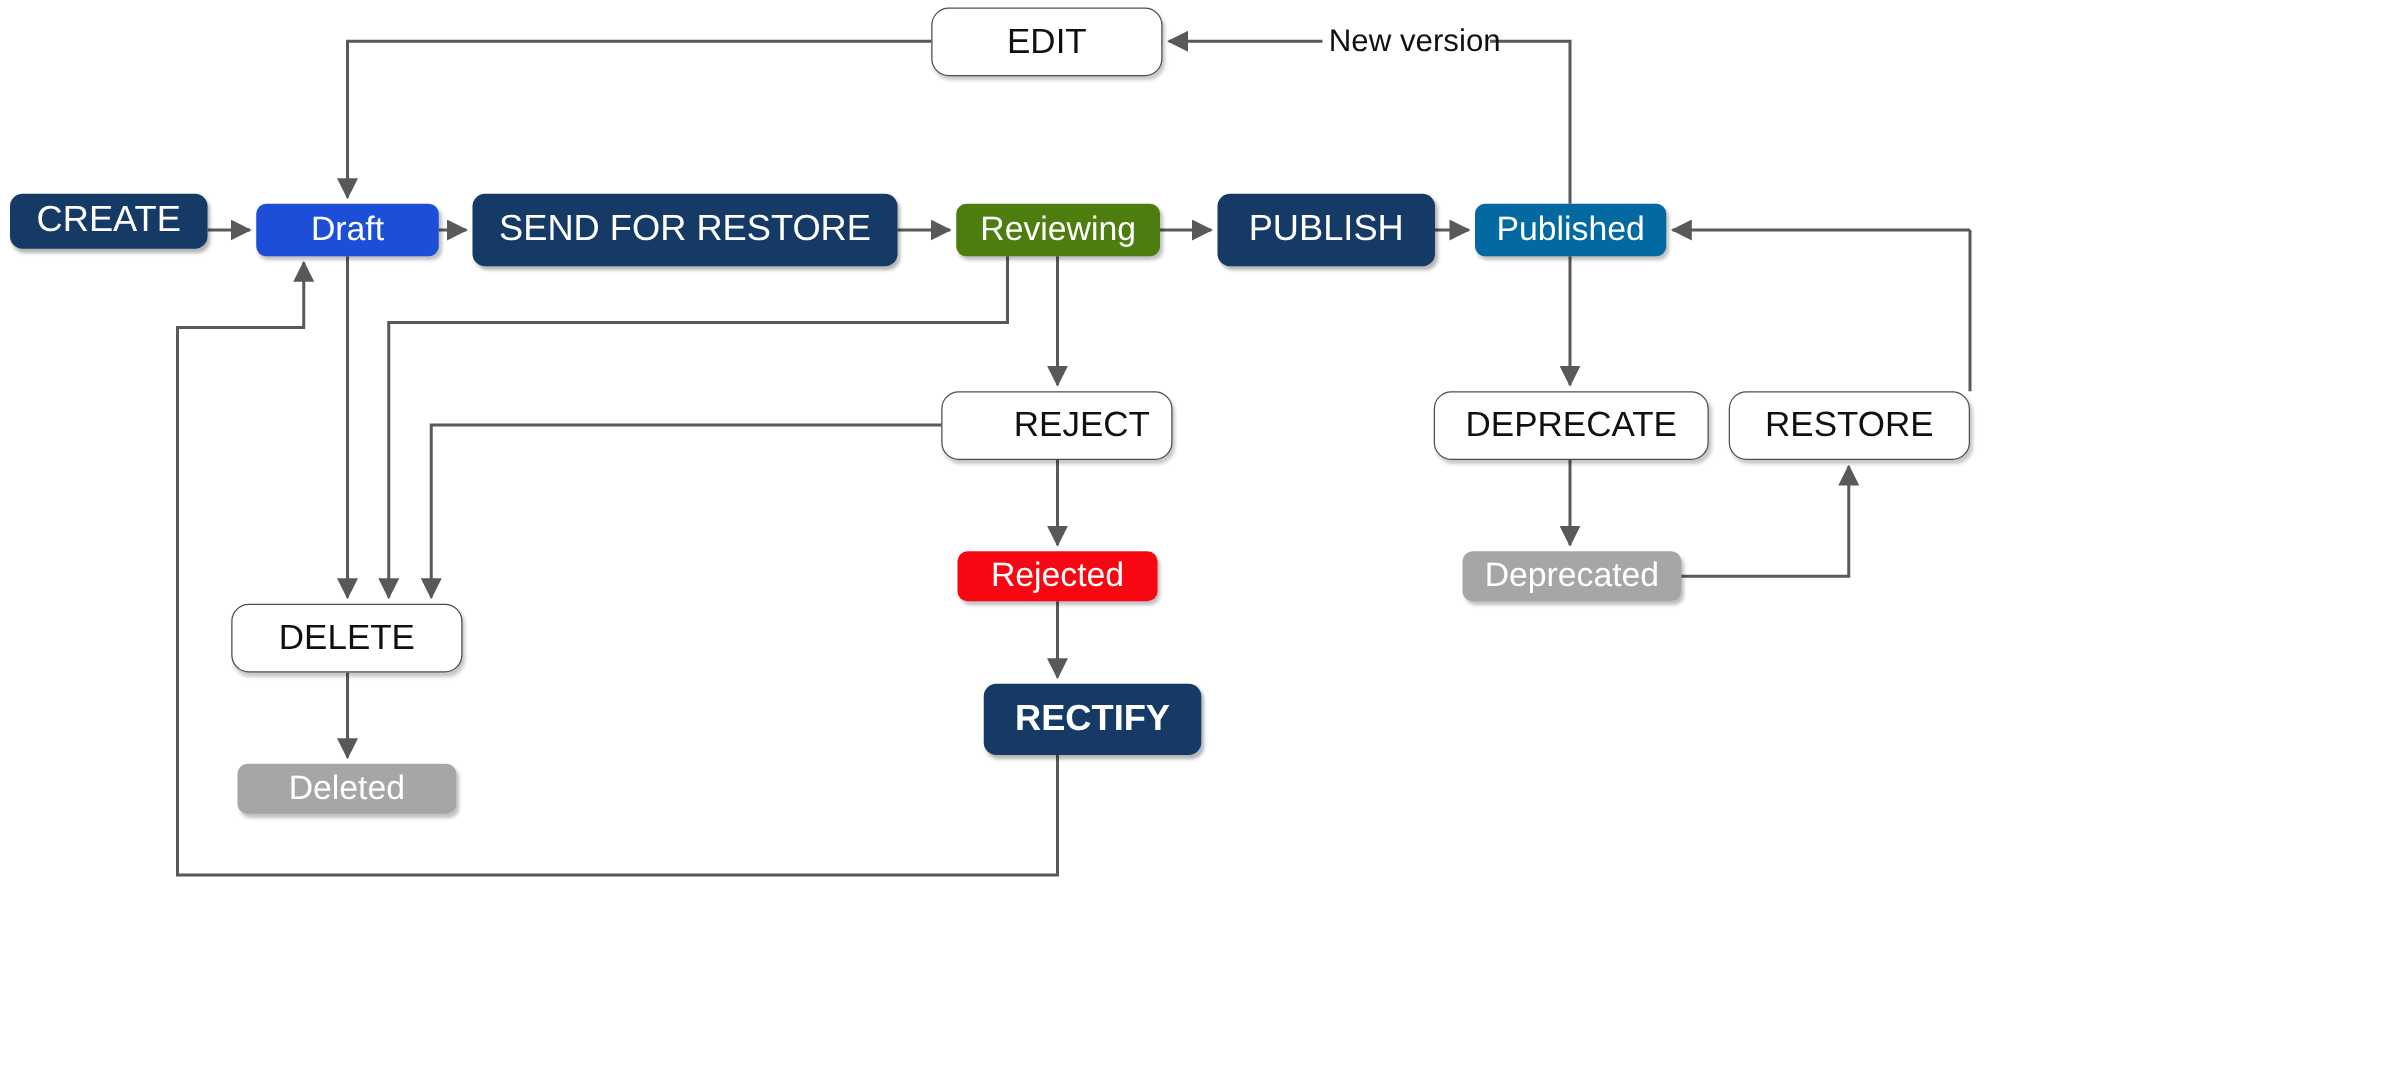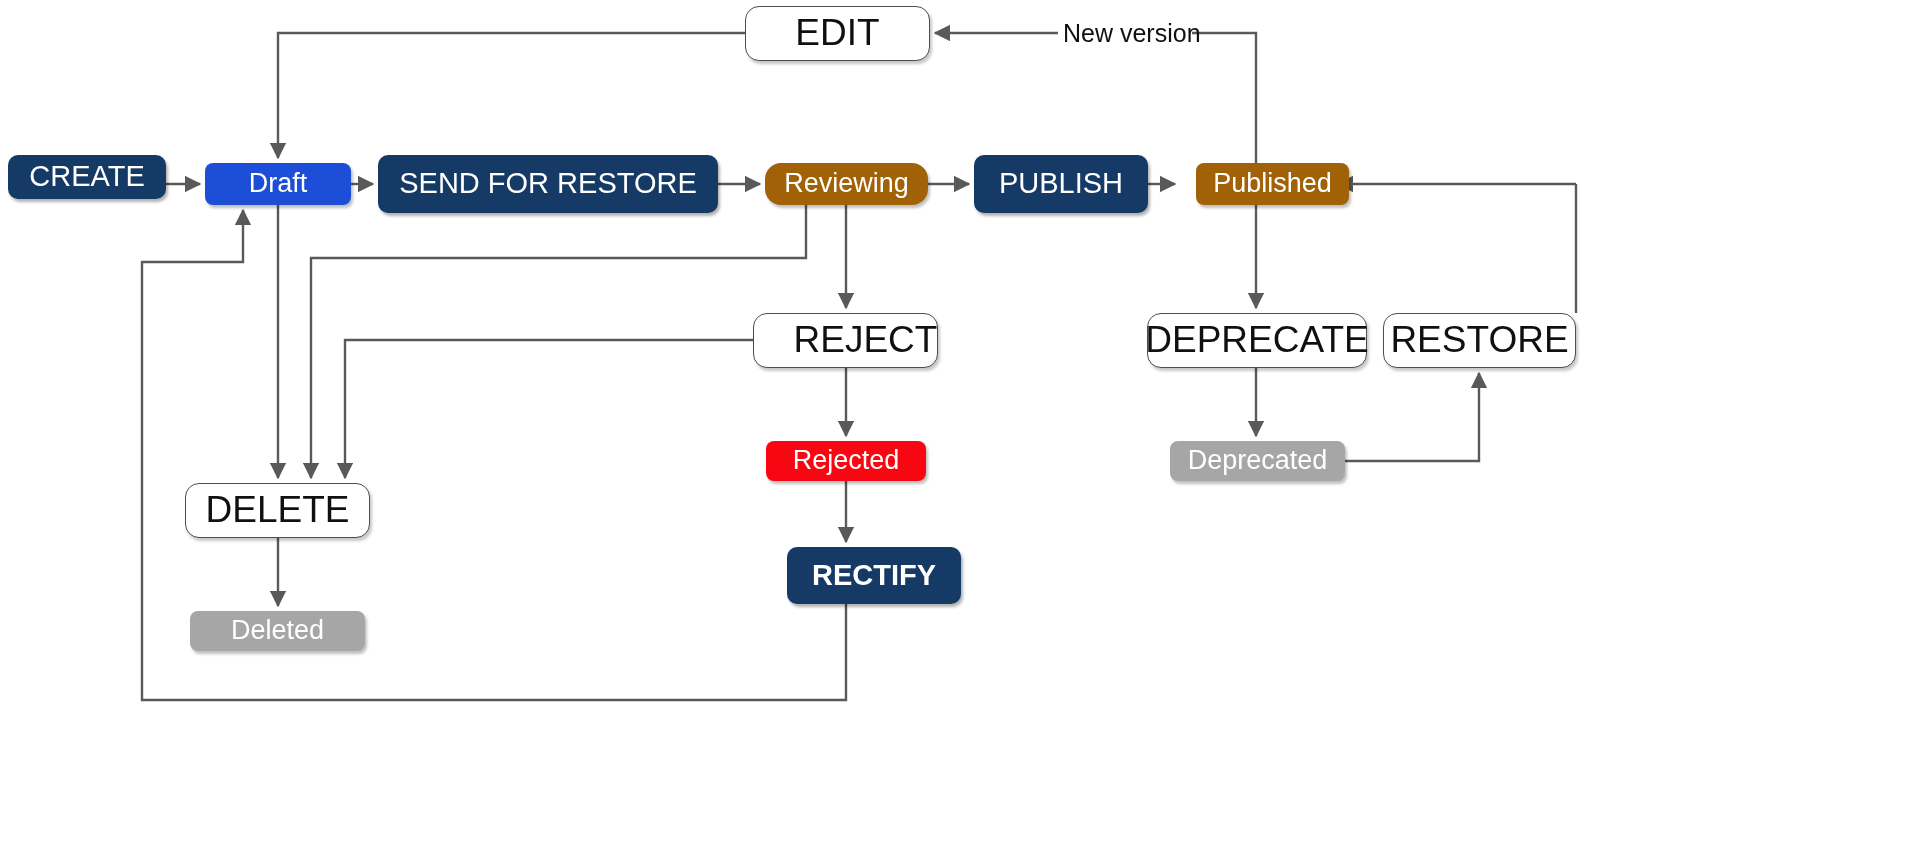--- a/index.html
+++ b/index.html
@@ -37,32 +37,32 @@
     color: #ffffff;
     border-radius: 10px;
     font-size: 29px;
     box-shadow: 2px 3px 3px rgba(0,0,0,0.30);
   }
   .node-plain {
     background: #ffffff;
     color: #12100e;
     border: 1.6px solid #4d4d4d;
     border-radius: 14px;
-    font-size: 37px;
+    font-size: 28px;
     box-shadow: 2px 3px 3px rgba(0,0,0,0.22);
   }
   .node-state {
     border-radius: 8px;
     font-size: 27px;
     color: #ffffff;
     box-shadow: 2px 3px 3px rgba(0,0,0,0.25);
   }
   .node-draft   { background: #1d4ed8; }
-  .node-review  { background: #a16207; border-radius: 16px; }
-  .node-pub     { background: #a16207; margin-left: 16px; }
+  .node-review  { background: #4d7c0f; }
+  .node-pub     { background: #0369a1; }
   .node-rejected{ background: #F80712; }
   .node-grey    { background: #A6A6A6; }
   .edge-label {
     position: absolute;
     font-size: 25px;
     color: #12100e;
     white-space: nowrap;
   }
 </style>
 </head>

